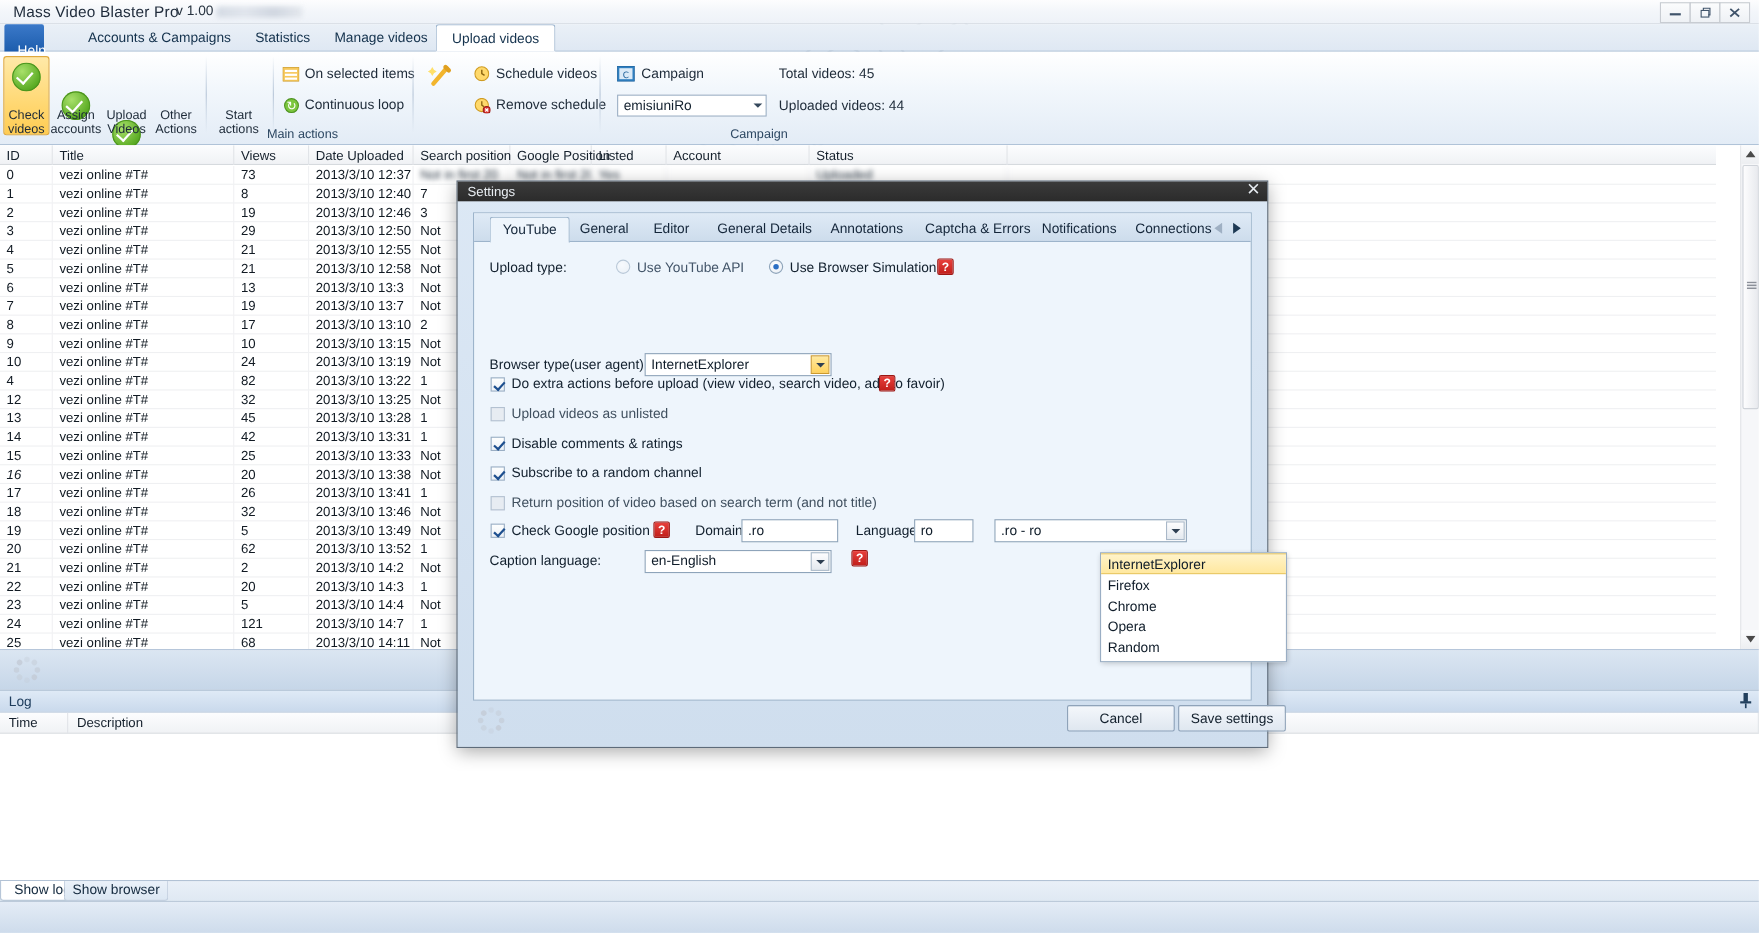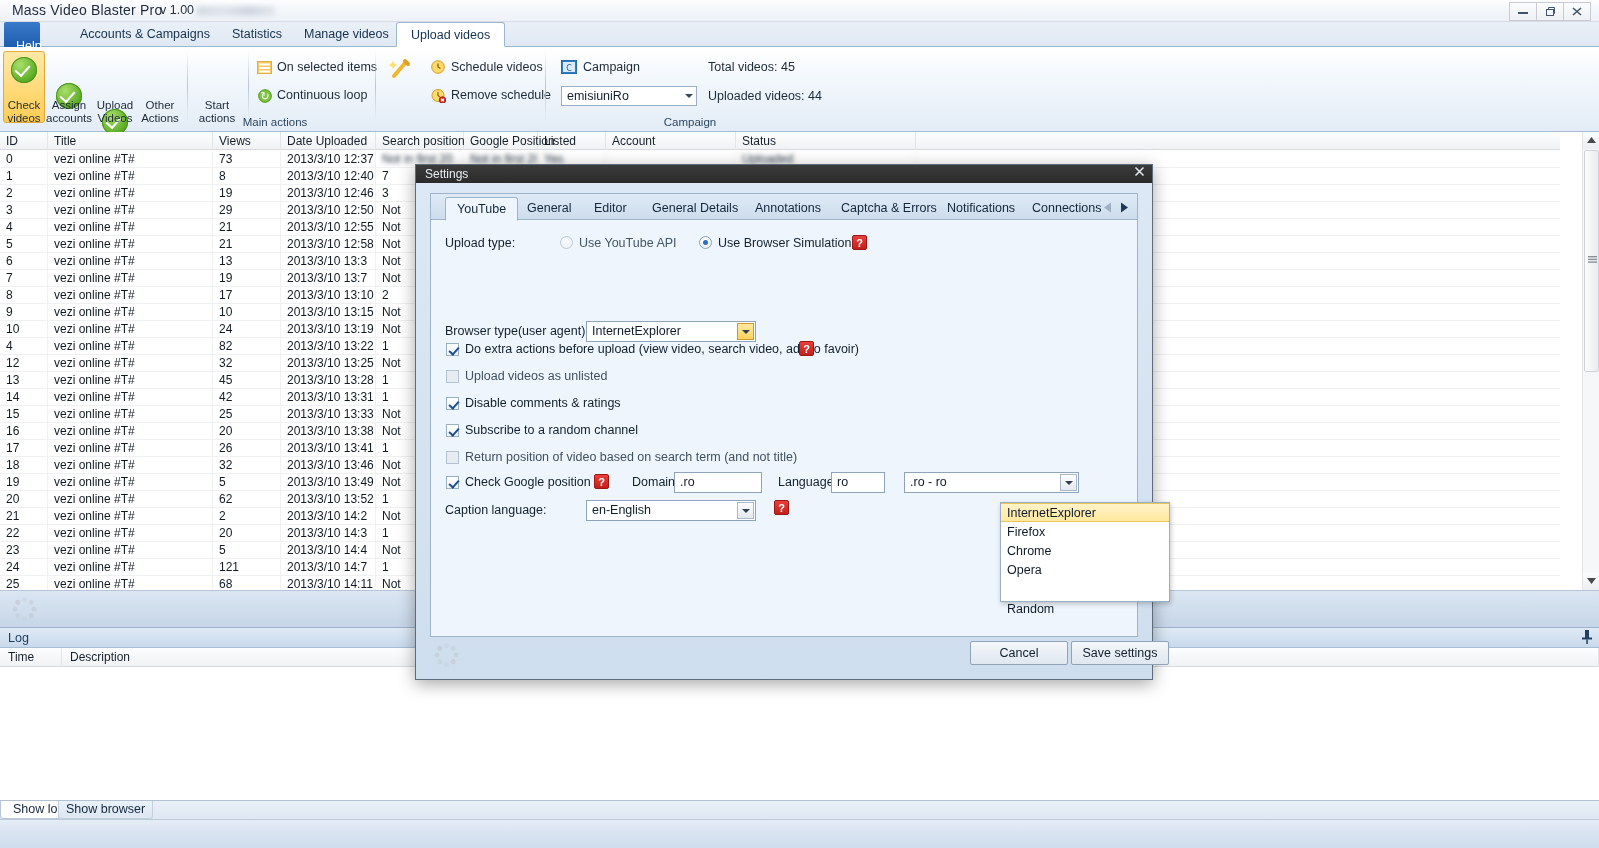--- a/index.html
+++ b/index.html
@@ -725,21 +725,21 @@
       <div class="td" style="left: 48px; width: 165px;">vezi online #T#</div>
       <div class="td" style="left: 213px; width: 68px;">25</div>
       <div class="td" style="left: 281px; width: 95px;">2013/3/10  13:33</div>
       <div class="td" style="left: 376px; width: 88px;">Not</div>
       <div class="td" style="left: 464px; width: 74px;"></div>
       <div class="td" style="left: 538px; width: 68px;"></div>
       <div class="td" style="left: 606px; width: 130px;"></div>
       <div class="td" style="left: 736px; width: 180px;"></div>
     </div>
     <div class="grid-row" style="top: 291px;">
-      <div class="td" style="left: 0px; width: 48px;">16</div>
+      <div class="td" style="left: 0px; width: 48px; font-style: italic;">16</div>
       <div class="td" style="left: 48px; width: 165px;">vezi online #T#</div>
       <div class="td" style="left: 213px; width: 68px;">20</div>
       <div class="td" style="left: 281px; width: 95px;">2013/3/10  13:38</div>
       <div class="td" style="left: 376px; width: 88px;">Not</div>
       <div class="td" style="left: 464px; width: 74px;"></div>
       <div class="td" style="left: 538px; width: 68px;"></div>
       <div class="td" style="left: 606px; width: 130px;"></div>
       <div class="td" style="left: 736px; width: 180px;"></div>
     </div>
     <div class="grid-row" style="top: 308px;">
@@ -968,21 +968,21 @@
         </span>
     </div>
     <div class="helpbtn" style="left:343px;top:306px;">?</div>
   </div>
 
   <div id="dd-list">
     <div class="ddopt hl" style="top:0px;">InternetExplorer</div>
     <div class="ddopt" style="top:20px;">Firefox</div>
     <div class="ddopt" style="top:39px;">Chrome</div>
     <div class="ddopt" style="top:58px;">Opera</div>
-    <div class="ddopt" style="top:77px;margin-top:20px;">Random</div>
+    <div class="ddopt" style="top:77px;">Random</div>
   </div>
 
   <div id="dlg-footer">
     <div class="spinner" id="spin-dlg" style="left: 4px; top: 2px;">
         <i style="transform: rotate(0deg); opacity: 0.35;"></i>
         <i style="transform: rotate(45deg); opacity: 0.5;"></i>
         <i style="transform: rotate(90deg); opacity: 0.65;"></i>
         <i style="transform: rotate(135deg); opacity: 0.8;"></i>
         <i style="transform: rotate(180deg); opacity: 0.35;"></i>
         <i style="transform: rotate(225deg); opacity: 0.5;"></i>

